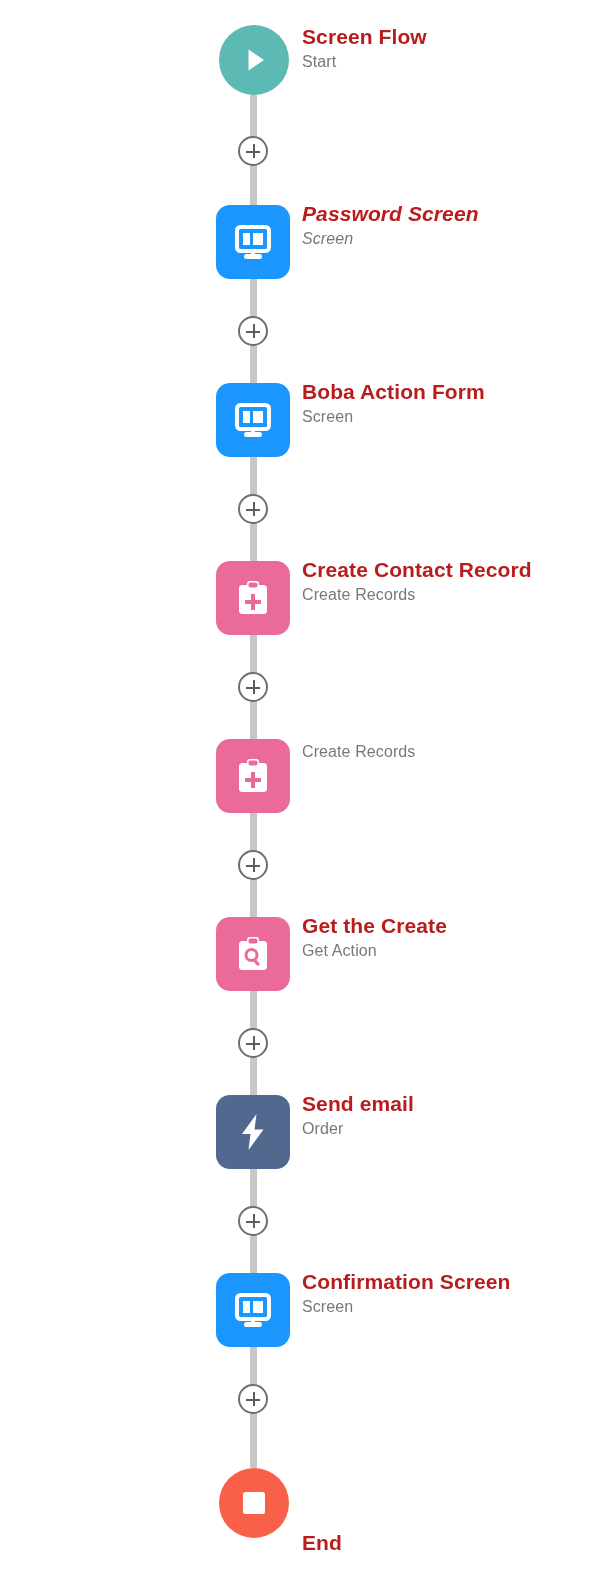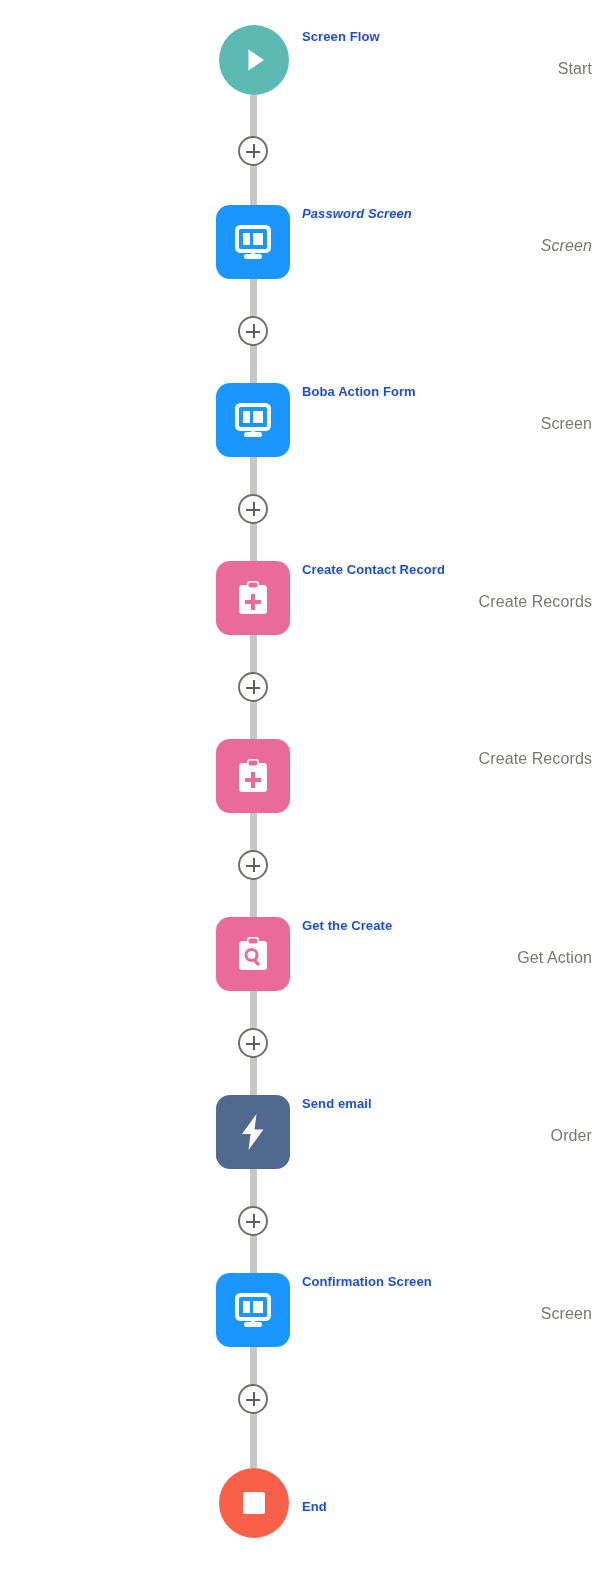--- a/index.html
+++ b/index.html
@@ -86,36 +86,35 @@
     justify-content: center;
   }
 
   
   .node-label {
     position: absolute;
     left: 302px;
     width: 290px;
   }
   .node-title {
-    font-size: 13px;
+    font-size: 21px;
     font-weight: bold;
-    color: #1d4ed8;
+    color: #b91c1c;
     line-height: 21px;
     letter-spacing: 0.1px;
     white-space: nowrap;
   }
   .node-subtitle {
     font-size: 16px;
     font-weight: normal;
     color: #7a7875;
     line-height: 21px;
     letter-spacing: 0.1px;
     white-space: nowrap;
-    margin-top: 11px;
-    text-align: right;
+    margin-top: 4px;
   }
 
   .icon-svg { display: block; }
 </style>
 </head>
 <body>
 
 <div id="canvas">
 
   <div class="connector-line" style="top:95px;height:110px;"></div>
@@ -267,17 +266,17 @@
   <div class="node-label" style="top:1271px;">
     <div class="node-title">Confirmation Screen</div>
     <div class="node-subtitle">Screen</div>
   </div>
 
   <div class="node-round" style="top:1468px;background:#f9604a;">
     <svg class="icon-svg" width="34" height="34" viewBox="0 0 34 34" aria-hidden="true">
       <rect x="6" y="6" width="22" height="22" rx="2.5" fill="#ffffff"></rect>
     </svg>
   </div>
-  <div class="node-label" style="top:1496px;">
+  <div class="node-label" style="top:1532px;">
     <div class="node-title">End</div>
   </div>
 
 </div>
 
 </body></html>

